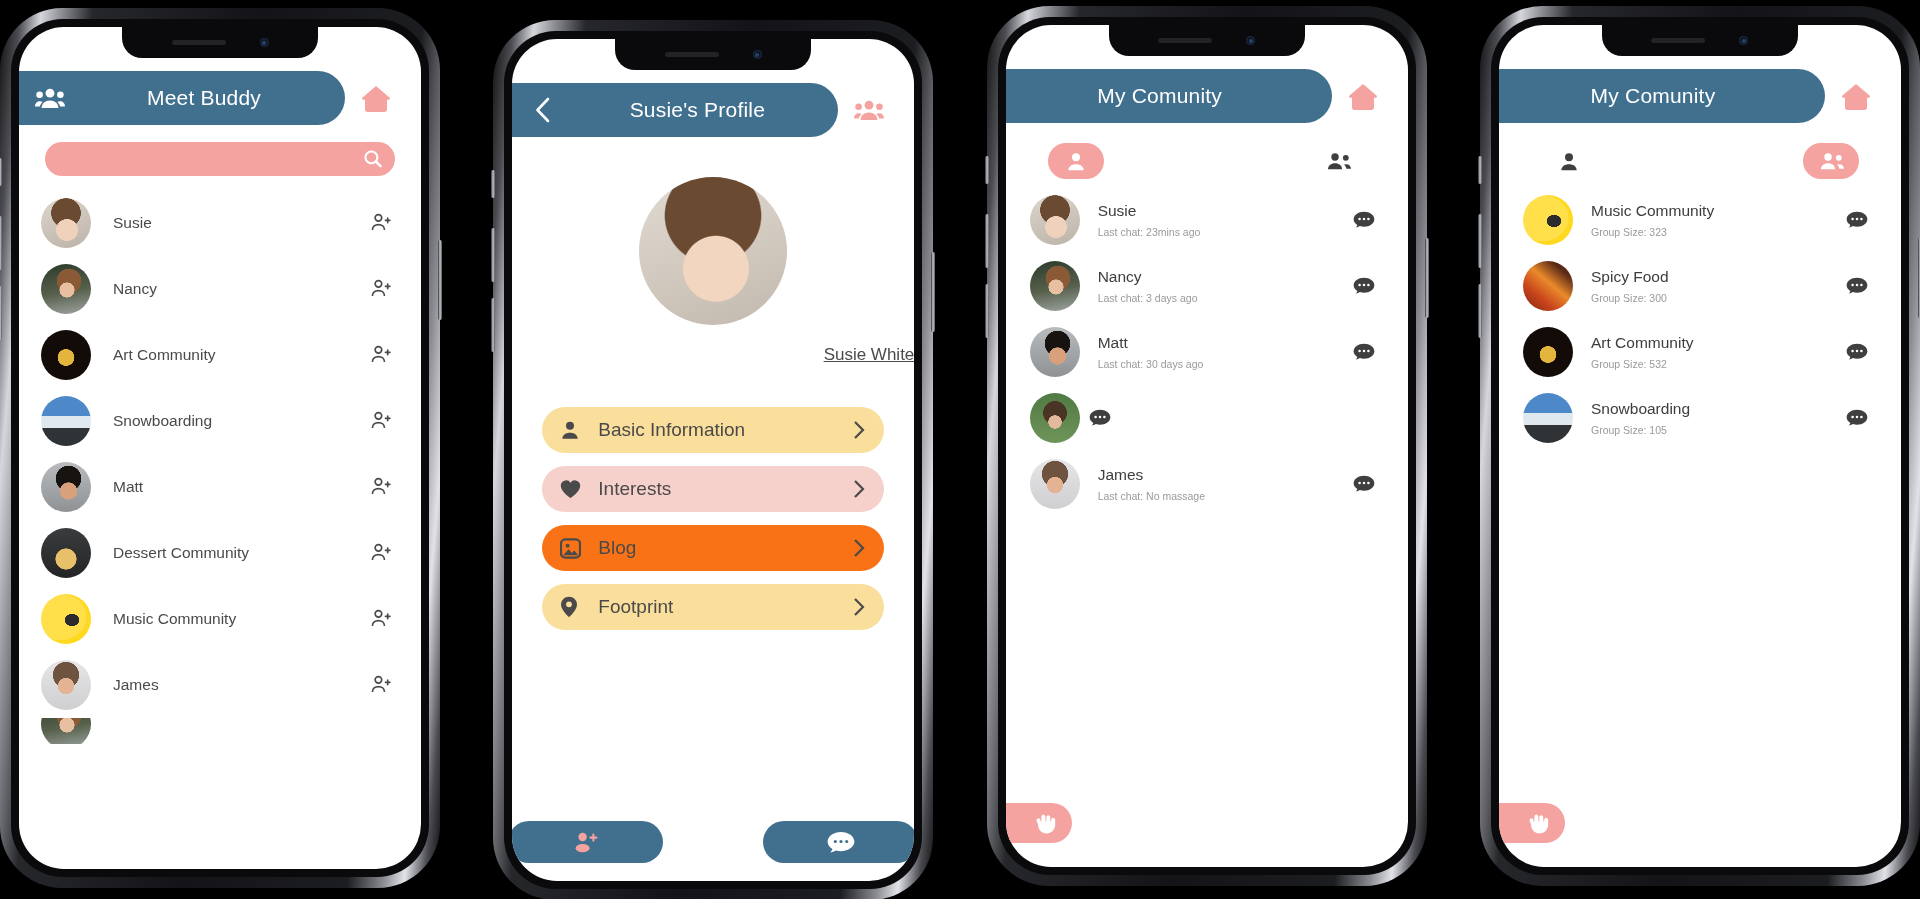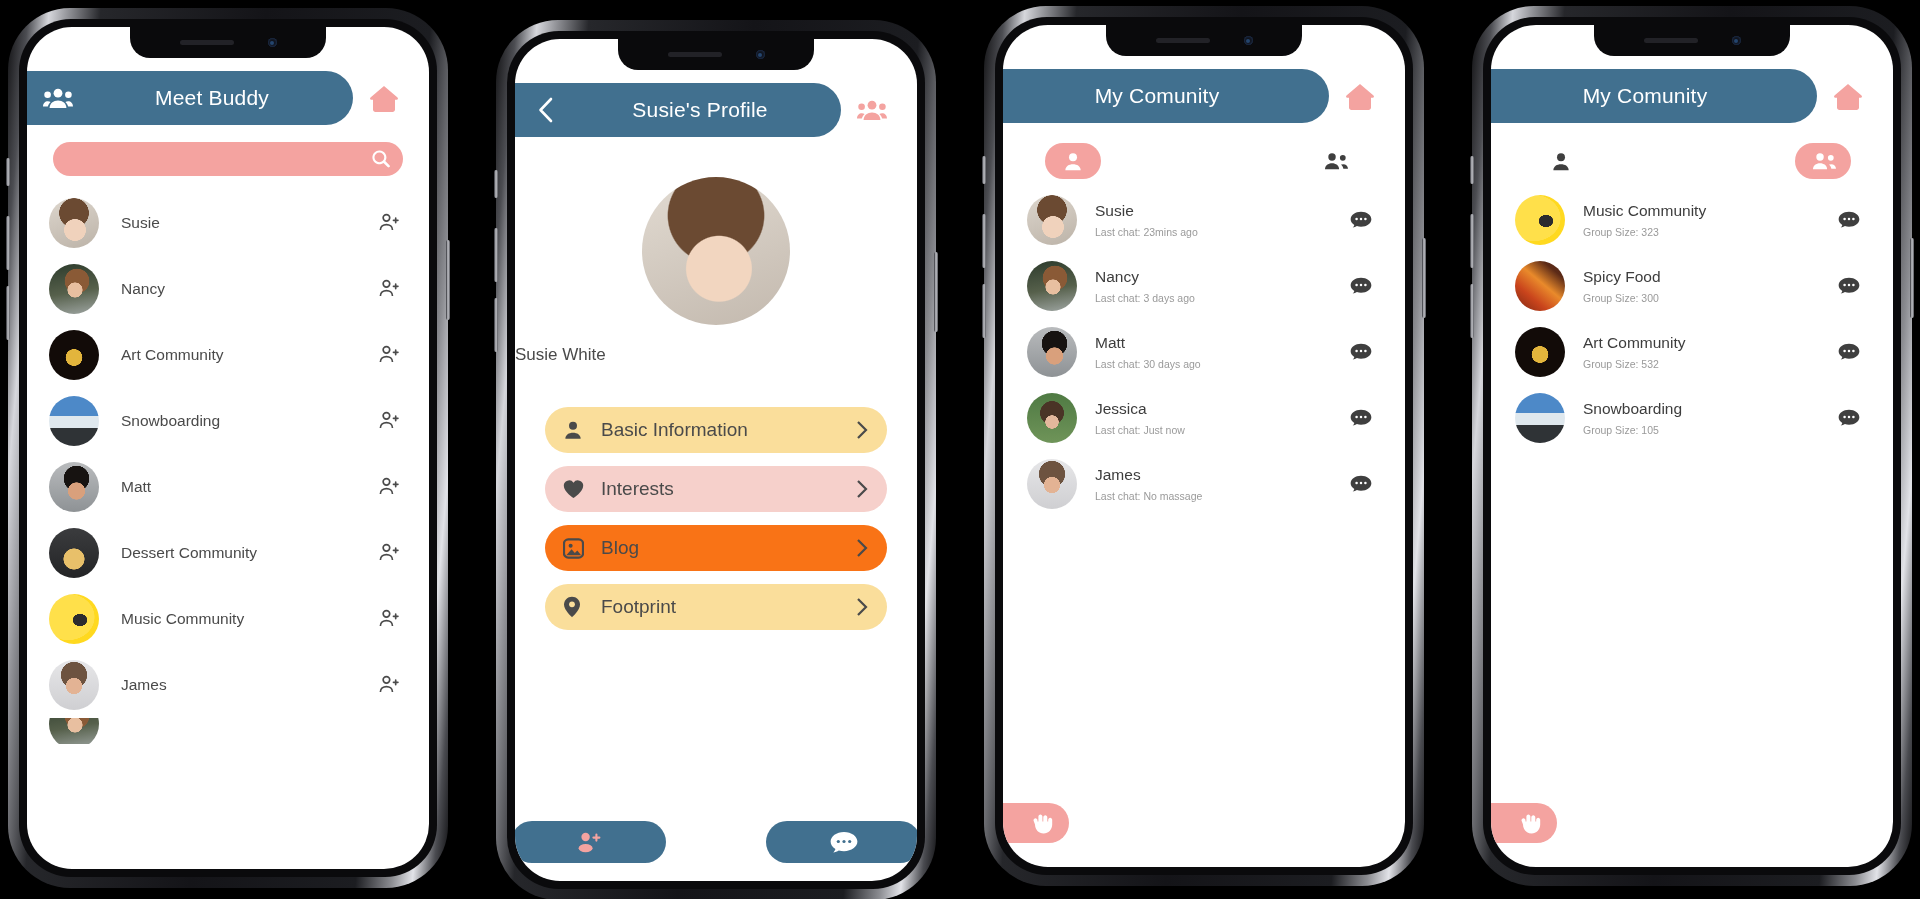--- a/index.html
+++ b/index.html
@@ -9,21 +9,21 @@
     font-family: "Liberation Sans", sans-serif;
     overflow: hidden;
   }
   .stage {
     position: relative;
     width: 1920px; height: 899px;
     background: #000;
     display: flex;
     align-items: flex-start;
     justify-content: space-between;
-    padding: 0 8px;
+    padding: 0 0;
   }
 
   
   .phone {
     position: relative;
     width: 440px;
     height: 880px;
     flex: 0 0 auto;
     border-radius: 62px;
     background: linear-gradient(95deg,#0d0d0f 0%,#4c4d52 4%,#d6d7dc 8%,#8d8e93 12%,#26272b 18%,#141418 50%,#1c1d21 82%,#8c8d92 89%,#e2e3e8 93%,#4a4b50 97%,#0b0b0d 100%);
@@ -185,24 +185,25 @@
   
   .profile-pic {
     width: 148px; height: 148px; border-radius: 50%;
     margin: 40px auto 0 auto;
     background:
       radial-gradient(circle at 52% 62%, #f2d6c0 0 27%, rgba(242,214,192,0) 28%),
       radial-gradient(circle at 50% 26%, #6b4a32 0 36%, rgba(107,74,50,0) 37%),
       linear-gradient(160deg,#e2dbd2,#c3b9ae);
   }
   .profile-name {
-    text-align: left;
+    text-align: right;
     margin-top: 20px;
     font-size: 17px;
     color: #4a4a4a;
+    text-decoration: underline;
   }
   .menu { margin-top: 42px; padding: 0 30px; }
   .menu-item {
     height: 46px;
     border-radius: 23px;
     display: flex; align-items: center;
     padding: 0 18px;
     margin-bottom: 13px;
     color: #4a4a4a;
   }
@@ -620,24 +621,20 @@
               <span class="icon"><svg width="22" height="18" viewBox="0 0 24 20">
                     <path d="M12 .8C5.6.8.5 4.5.5 9.1c0 2.6 1.6 4.9 4.1 6.4-.3 1.1-1 2.2-1.8 2.9 1.6-.2 3.3-.8 4.7-1.7 1.4.4 2.9.7 4.5.7 6.4 0 11.5-3.7 11.5-8.3S18.4.8 12 .8" fill="#3f3f3f"></path>
                     <circle cx="7.1" cy="9" r="1.4" fill="#fff"></circle>
                     <circle cx="12" cy="9" r="1.4" fill="#fff"></circle>
                     <circle cx="16.9" cy="9" r="1.4" fill="#fff"></circle>
                   </svg></span>
             </div>
           </div>
           <div class="row2">
             <div class="avatar av-jessica"></div>
-            <div class="row2-text">
-              <div class="row2-title">Jessica</div>
-              <div class="row2-sub">Last chat: Just now</div>
-            </div>
             <div class="row2-action bubble">
               <span class="icon"><svg width="22" height="18" viewBox="0 0 24 20">
                     <path d="M12 .8C5.6.8.5 4.5.5 9.1c0 2.6 1.6 4.9 4.1 6.4-.3 1.1-1 2.2-1.8 2.9 1.6-.2 3.3-.8 4.7-1.7 1.4.4 2.9.7 4.5.7 6.4 0 11.5-3.7 11.5-8.3S18.4.8 12 .8" fill="#3f3f3f"></path>
                     <circle cx="7.1" cy="9" r="1.4" fill="#fff"></circle>
                     <circle cx="12" cy="9" r="1.4" fill="#fff"></circle>
                     <circle cx="16.9" cy="9" r="1.4" fill="#fff"></circle>
                   </svg></span>
             </div>
           </div>
           <div class="row2">

